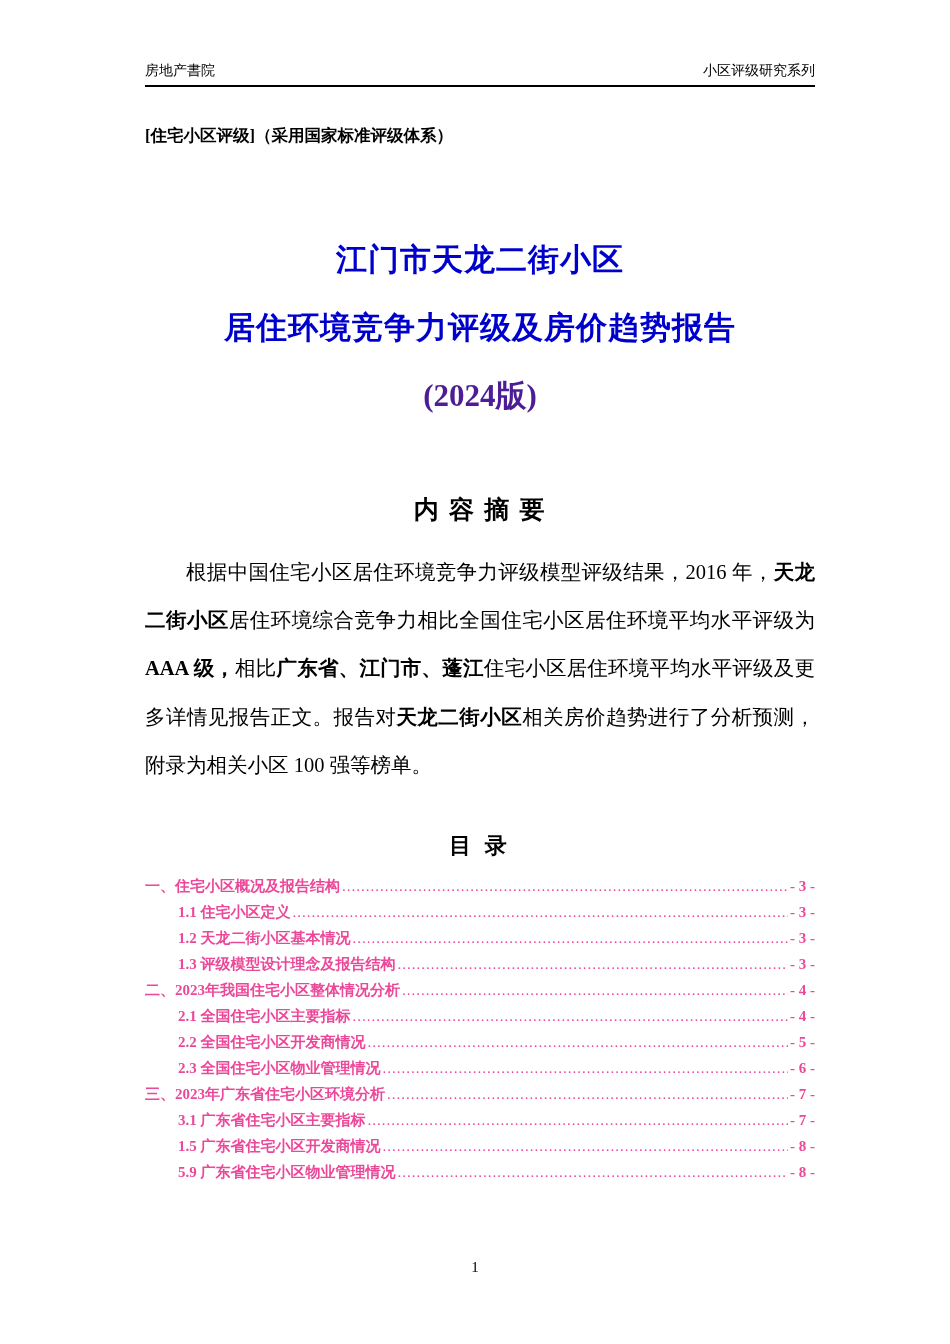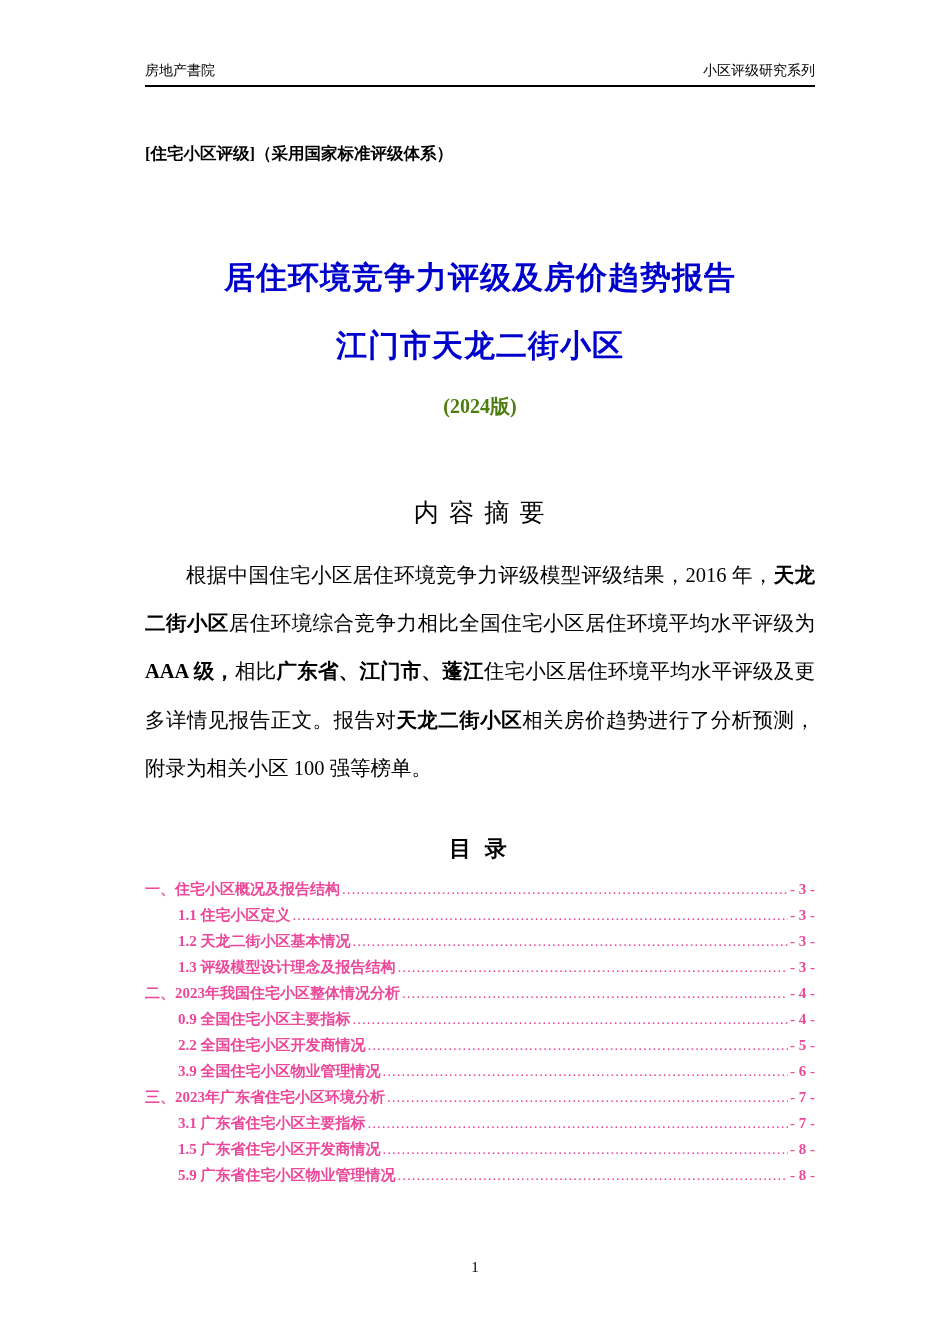--- a/index.html
+++ b/index.html
@@ -25,48 +25,48 @@
   .doc-header {
     display: flex;
     justify-content: space-between;
     align-items: flex-end;
     font-size: 14px;
     padding-bottom: 5px;
     border-bottom: 2px solid #000000;
   }
   
   .rating-tag {
-    margin-top: 56px;
+    margin-top: 38px;
     font-size: 16.5px;
     font-weight: bold;
   }
   
   .title-block {
     margin-top: 92px;
     text-align: center;
   }
   .title-line {
     margin: 0 0 26px 0;
     font-size: 31px;
     font-weight: bold;
     color: #0000cc;
     letter-spacing: 1px;
   }
   .edition {
     margin-top: 4px;
-    font-size: 20px;
-    font-weight: bold;
-    color: #4d7c0f;
+    font-size: 31px;
+    font-weight: bold;
+    color: #4c1d95;
   }
   
   .abstract-heading {
     margin: 76px 0 0 0;
     text-align: center;
     font-size: 25px;
-    font-weight: normal;
+    font-weight: bold;
     letter-spacing: 2px;
   }
   .abstract-text {
     margin: 22px 0 0 0;
     font-size: 20.5px;
     line-height: 2.35;
     text-align: justify;
     text-justify: inter-ideograph;
     text-indent: 2em;
   }
@@ -118,22 +118,22 @@
 <div class="page">
 
   <header class="doc-header">
     <span>房地产書院</span>
     <span>小区评级研究系列</span>
   </header>
 
   <div class="rating-tag">[住宅小区评级]（采用国家标准评级体系）</div>
 
   <div class="title-block">
+    <h1 class="title-line">江门市天龙二街小区</h1>
     <h1 class="title-line">居住环境竞争力评级及房价趋势报告</h1>
-    <h1 class="title-line">江门市天龙二街小区</h1>
     <div class="edition">(2024版)</div>
   </div>
 
   <h2 class="abstract-heading">内 容 摘 要</h2>
 
   <p class="abstract-text" id="abstract-text"><span>根据中国住宅小区居住环境竞争力评级模型评级结果，2016 年，</span><b>天龙二街小区</b><span>居住环境综合竞争力相比全国住宅小区居住环境平均水平评级为 </span><b>AAA 级，</b><span>相比</span><b>广东省、江门市、蓬江</b><span>住宅小区居住环境平均水平评级及更多详情见报告正文。报告对</span><b>天龙二街小区</b><span>相关房价趋势进行了分析预测，附录为相关小区 100 强等榜单。</span></p>
 
   <h2 class="toc-heading">目 录</h2>
 
   <nav class="toc" id="toc-list">
@@ -156,31 +156,31 @@
         <span class="toc-label">1.3 评级模型设计理念及报告结构</span>
         <span class="toc-dots">............................................................................................................................................................................................................................</span>
         <span class="toc-page">- 3 -</span>
       </a>
       <a class="toc-item level-1" href="#">
         <span class="toc-label">二、2023年我国住宅小区整体情况分析</span>
         <span class="toc-dots">............................................................................................................................................................................................................................</span>
         <span class="toc-page">- 4 -</span>
       </a>
       <a class="toc-item level-2" href="#">
-        <span class="toc-label">0.9 全国住宅小区主要指标</span>
+        <span class="toc-label">2.1 全国住宅小区主要指标</span>
         <span class="toc-dots">............................................................................................................................................................................................................................</span>
         <span class="toc-page">- 4 -</span>
       </a>
       <a class="toc-item level-2" href="#">
         <span class="toc-label">2.2 全国住宅小区开发商情况</span>
         <span class="toc-dots">............................................................................................................................................................................................................................</span>
         <span class="toc-page">- 5 -</span>
       </a>
       <a class="toc-item level-2" href="#">
-        <span class="toc-label">3.9 全国住宅小区物业管理情况</span>
+        <span class="toc-label">2.3 全国住宅小区物业管理情况</span>
         <span class="toc-dots">............................................................................................................................................................................................................................</span>
         <span class="toc-page">- 6 -</span>
       </a>
       <a class="toc-item level-1" href="#">
         <span class="toc-label">三、2023年广东省住宅小区环境分析</span>
         <span class="toc-dots">............................................................................................................................................................................................................................</span>
         <span class="toc-page">- 7 -</span>
       </a>
       <a class="toc-item level-2" href="#">
         <span class="toc-label">3.1 广东省住宅小区主要指标</span>

